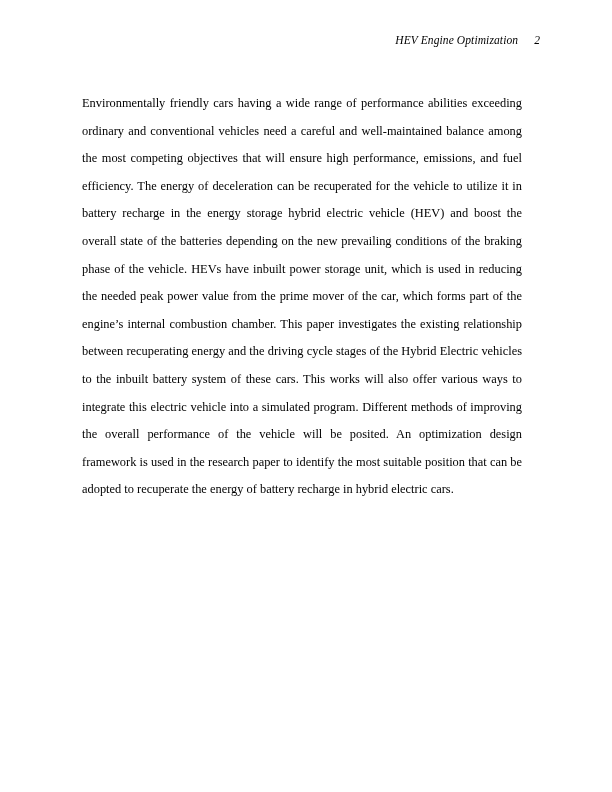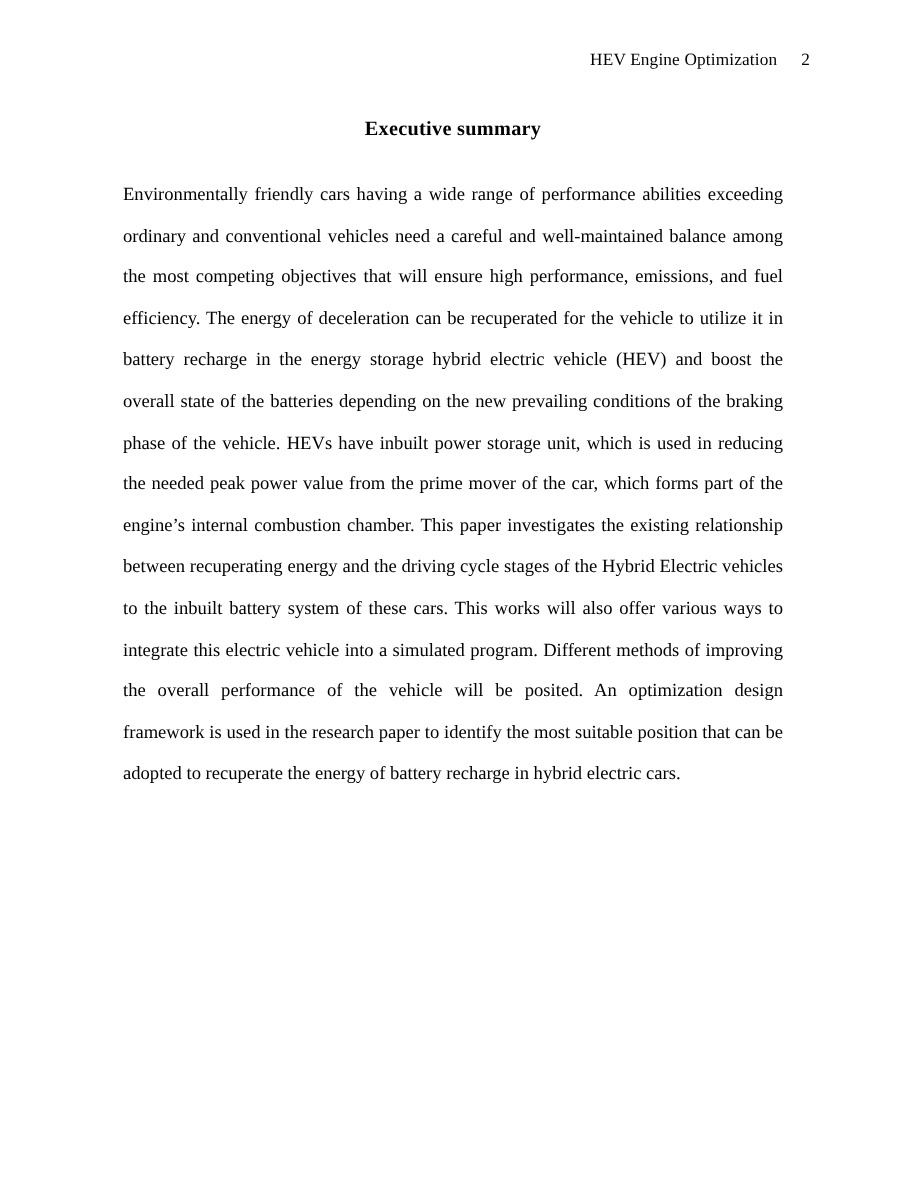--- a/index.html
+++ b/index.html
@@ -23,20 +23,21 @@
   }
   .running-head {
     position: absolute;
     top: 34px;
     left: 72px;
     right: 72px;
     text-align: right;
     font-size: 11.5px;
     letter-spacing: 0.1px;
     white-space: nowrap;
+    font-style: italic;
   }
   .running-head .rh-title {
     display: inline;
   }
   .running-head .rh-page {
     display: inline-block;
     margin-left: 16px;
   }
   .content {
     position: absolute;
@@ -63,17 +64,16 @@
 </head>
 <body>
 
 <div class="page">
 
   <div class="running-head">
     <span class="rh-title">HEV Engine Optimization</span><span class="rh-page">2</span>
   </div>
 
   <div class="content">
-    <h1 class="doc-title">Executive summary</h1>
     <p class="body-text">Environmentally friendly cars having a wide range of performance abilities exceeding ordinary and conventional vehicles need a careful and well-maintained balance among the most competing objectives that will ensure high performance, emissions, and fuel efficiency. The energy of deceleration can be recuperated for the vehicle to utilize it in battery recharge in the energy storage hybrid electric vehicle (HEV) and boost the overall state of the batteries depending on the new prevailing conditions of the braking phase of the vehicle. HEVs have inbuilt power storage unit, which is used in reducing the needed peak power value from the prime mover of the car, which forms part of the engine’s internal combustion chamber. This paper investigates the existing relationship between recuperating energy and the driving cycle stages of the Hybrid Electric vehicles to the inbuilt battery system of these cars. This works will also offer various ways to integrate this electric vehicle into a simulated program. Different methods of improving the overall performance of the vehicle will be posited. An optimization design framework is used in the research paper to identify the most suitable position that can be adopted to recuperate the energy of battery recharge in hybrid electric cars.</p>
   </div>
 
 </div>
 
 </body></html>

